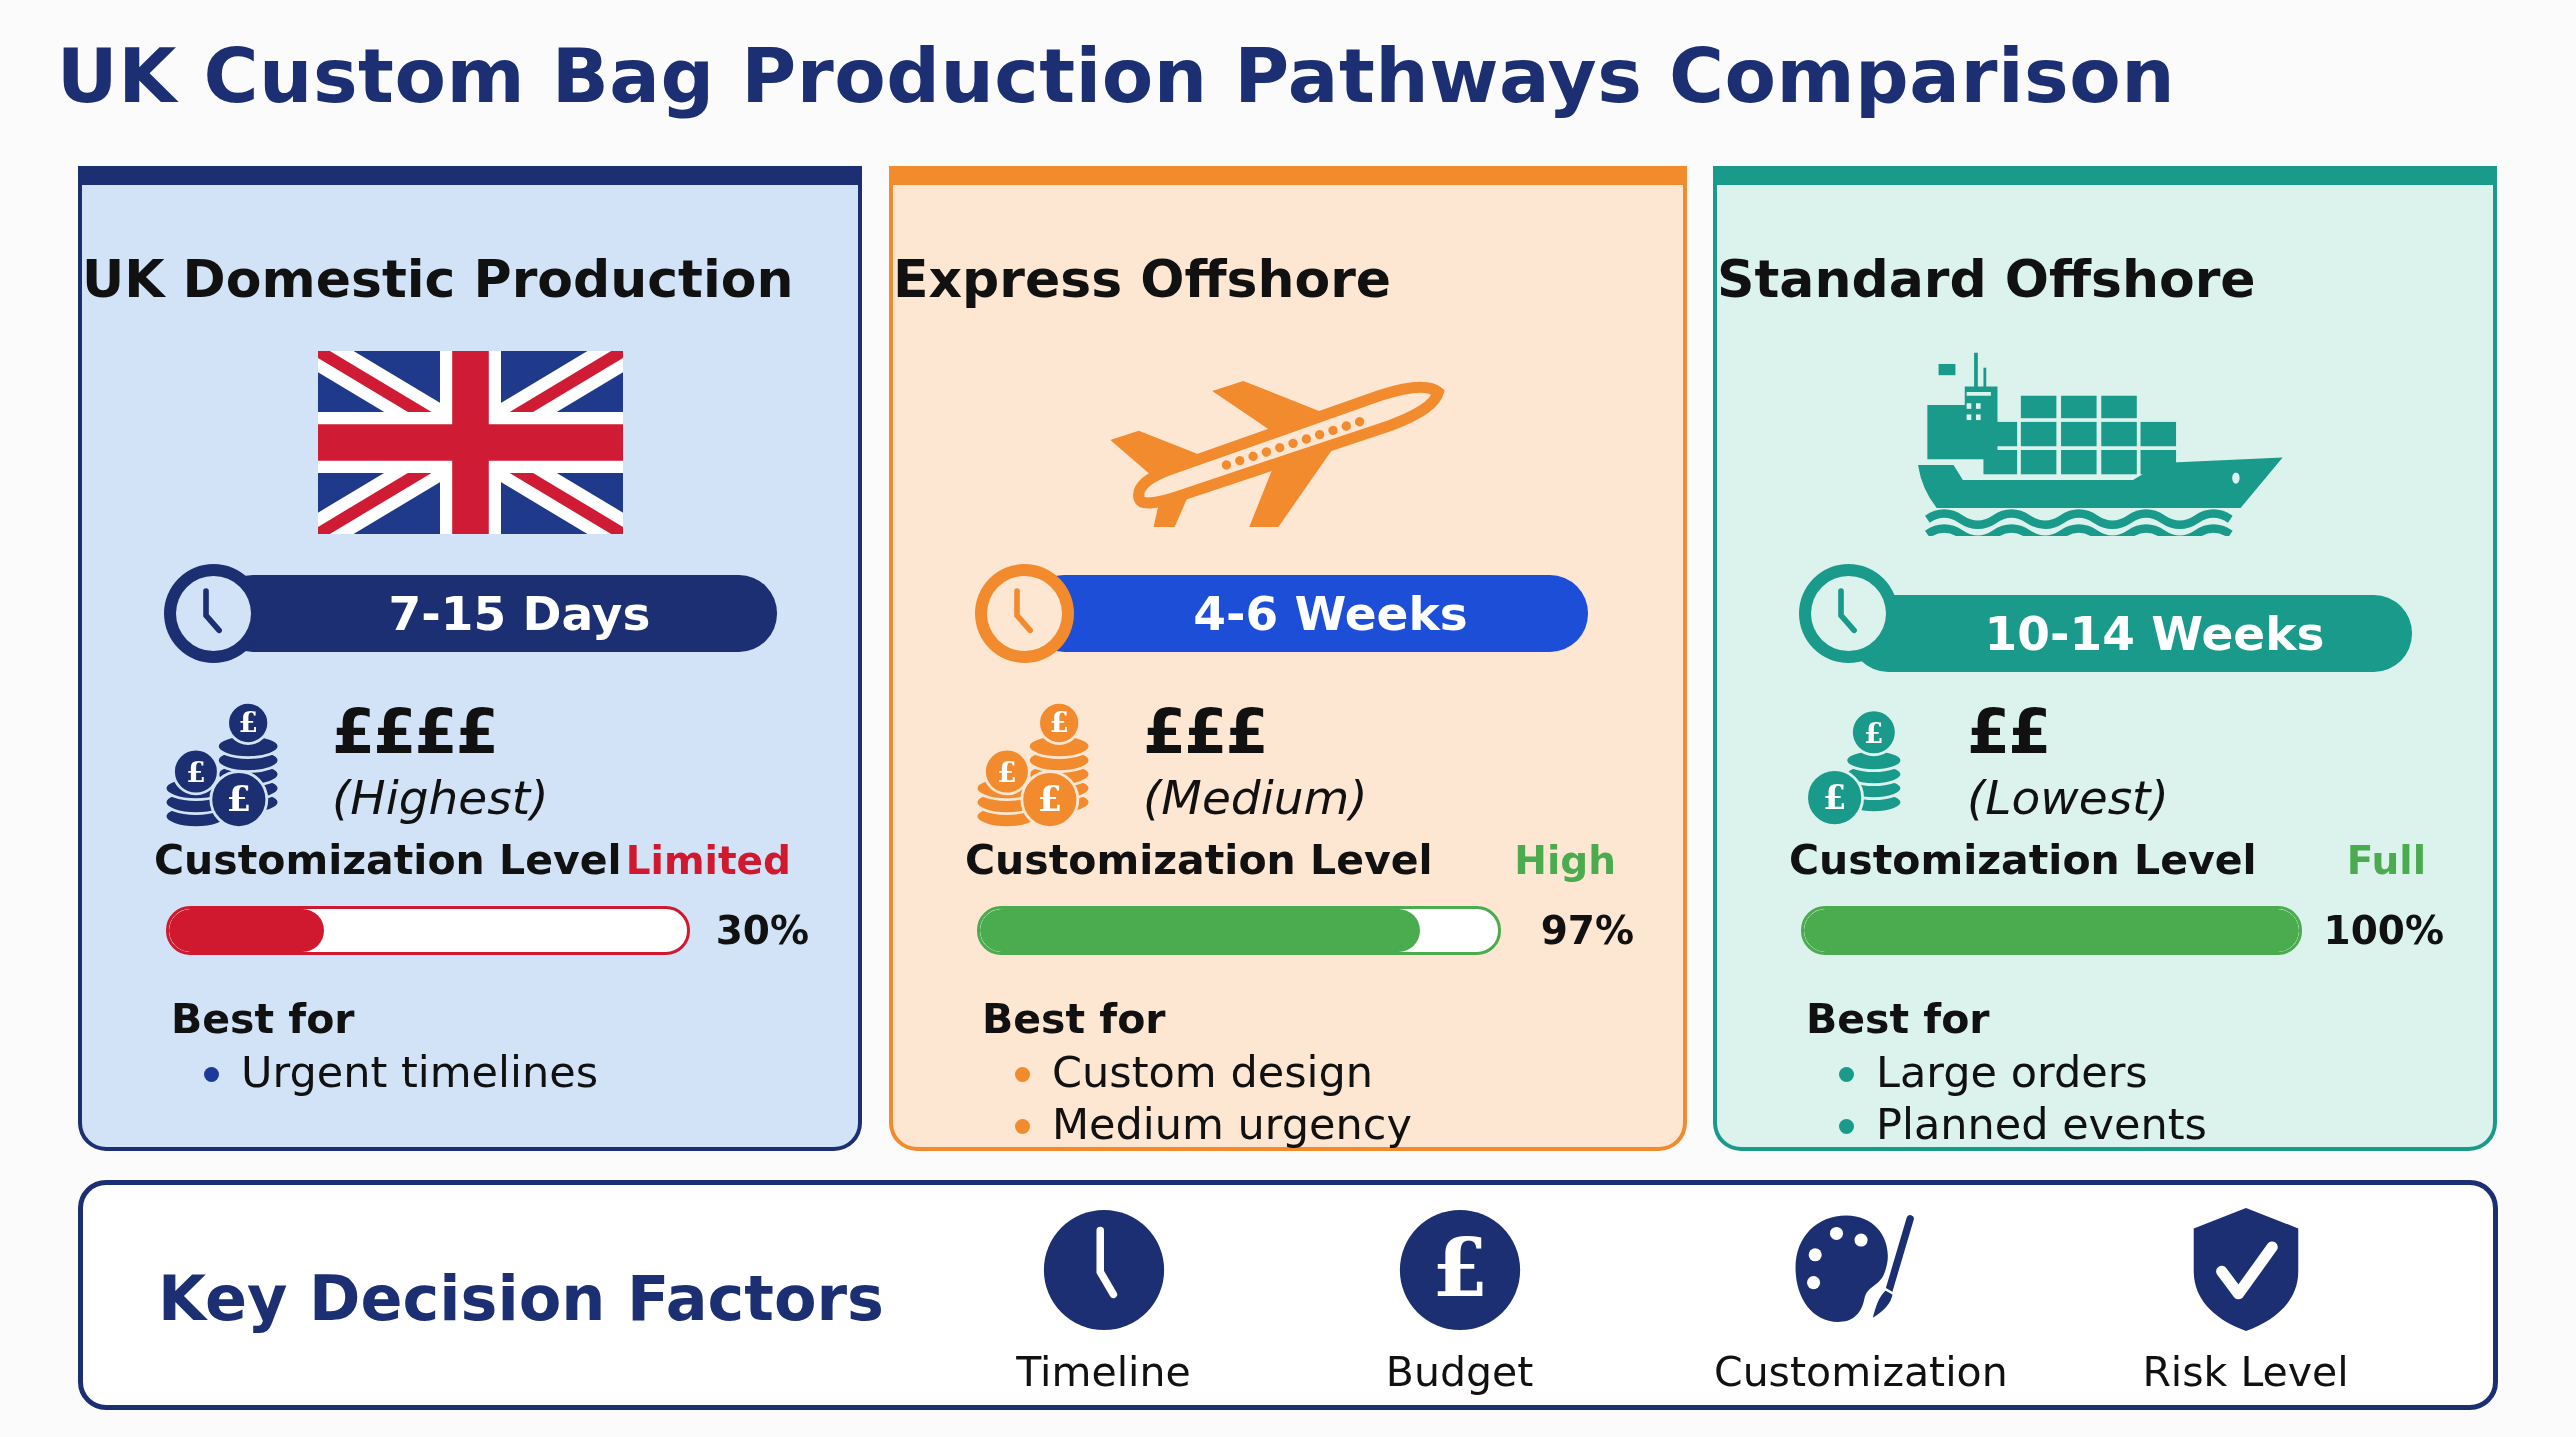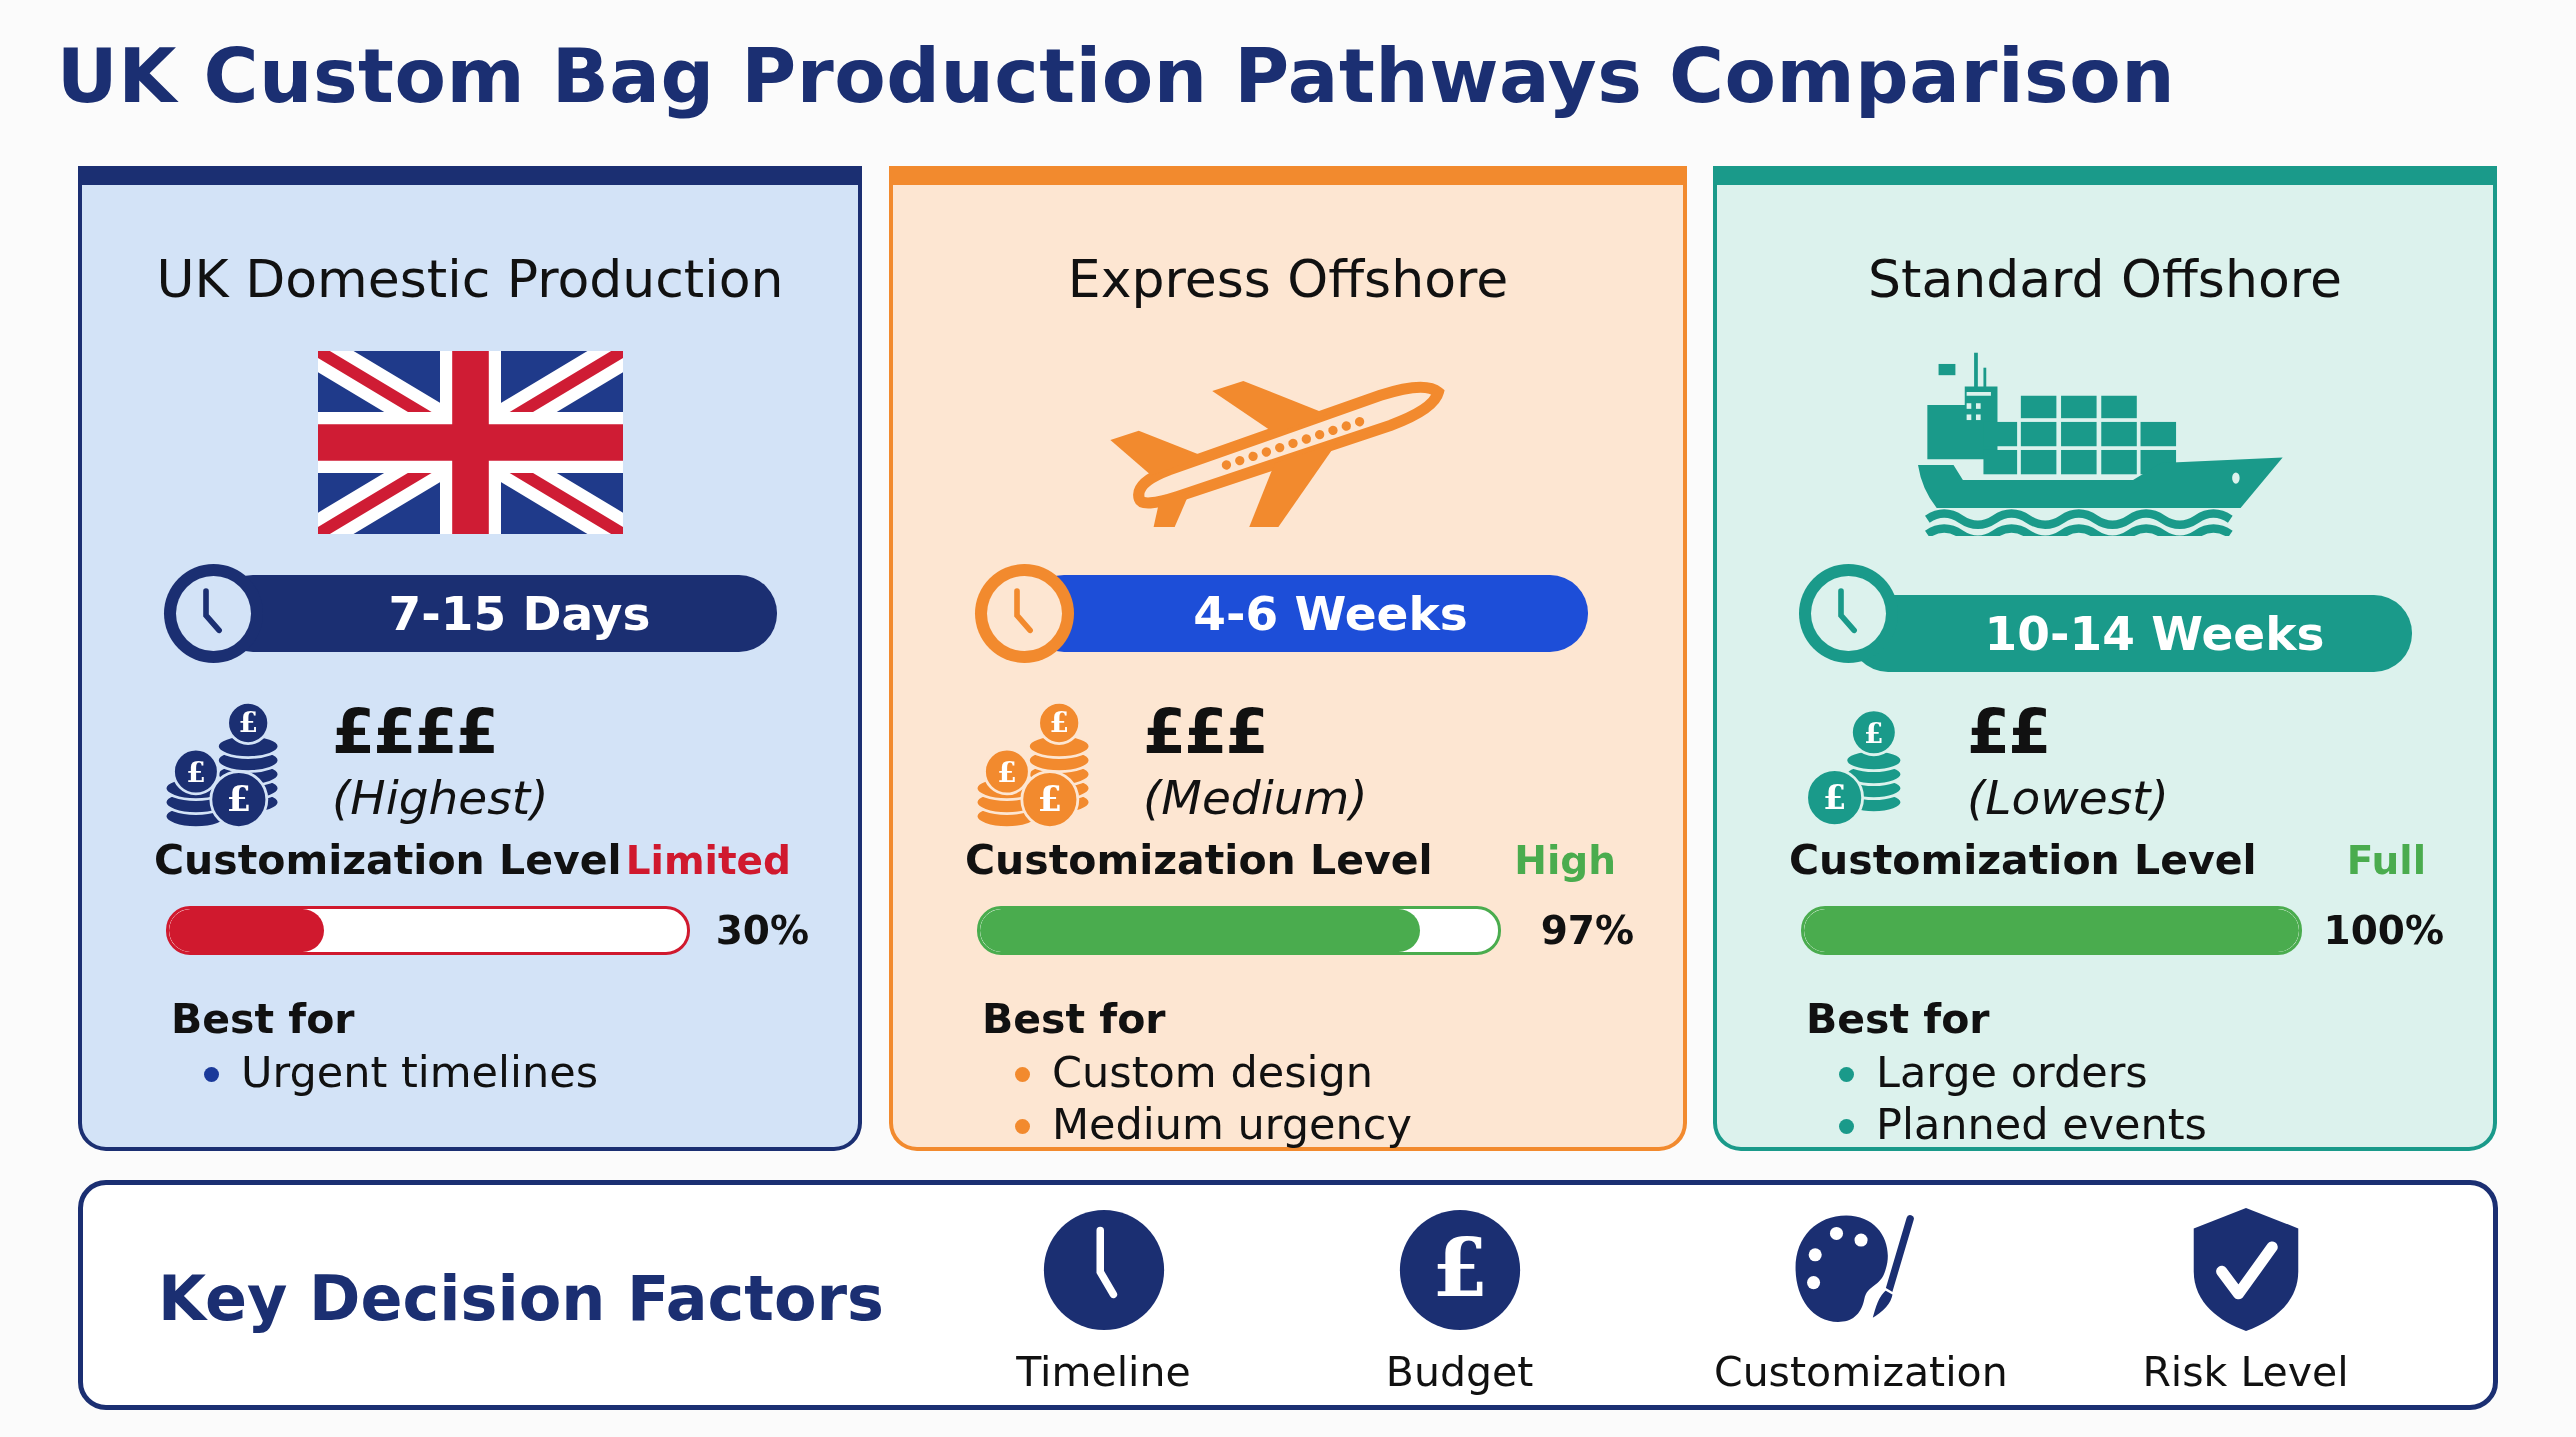--- a/index.html
+++ b/index.html
@@ -16,22 +16,22 @@
   .card {
     position: absolute; top: 166px; height: 985px; box-sizing: border-box;
     border-left: 4.7px solid; border-right: 4.7px solid; border-bottom: 4.7px solid;
     border-top: 19px solid;
     border-radius: 0 0 28px 28px;
   }
   .card.c0 { left: 78px; width: 784px; }
   .card.c1 { left: 889px; width: 798px; }
   .card.c2 { left: 1713px; width: 784px; }
   .card-title {
-    position: absolute; left: 0; right: 0; top: 64px; text-align: center;
-    font-size: 52px; font-weight: normal; color: #111;
+    position: absolute; left: 0; right: 0; top: 64px; 
+    font-size: 52px; font-weight: bold; color: #111;
   }
   .hero { position: absolute; left: 0; right: 0; top: 159px; height: 197px; display: flex; justify-content: center; align-items: center; }
   .pill-wrap { position: absolute; left: 82px; top: 379px; width: 618px; height: 99px; }
   .pill {
     position: absolute; left: 51px; top: 11.2px; width: 562px; height: 77px;
     border-radius: 38px; display: flex; align-items: center; justify-content: center;
     color: #fff; font-size: 47px; font-weight: bold; padding-left: 47px; box-sizing: border-box;
   }
   .pill-clock {
     position: absolute; left: 0; top: 0; width: 99px; height: 99px; border-radius: 50%;

